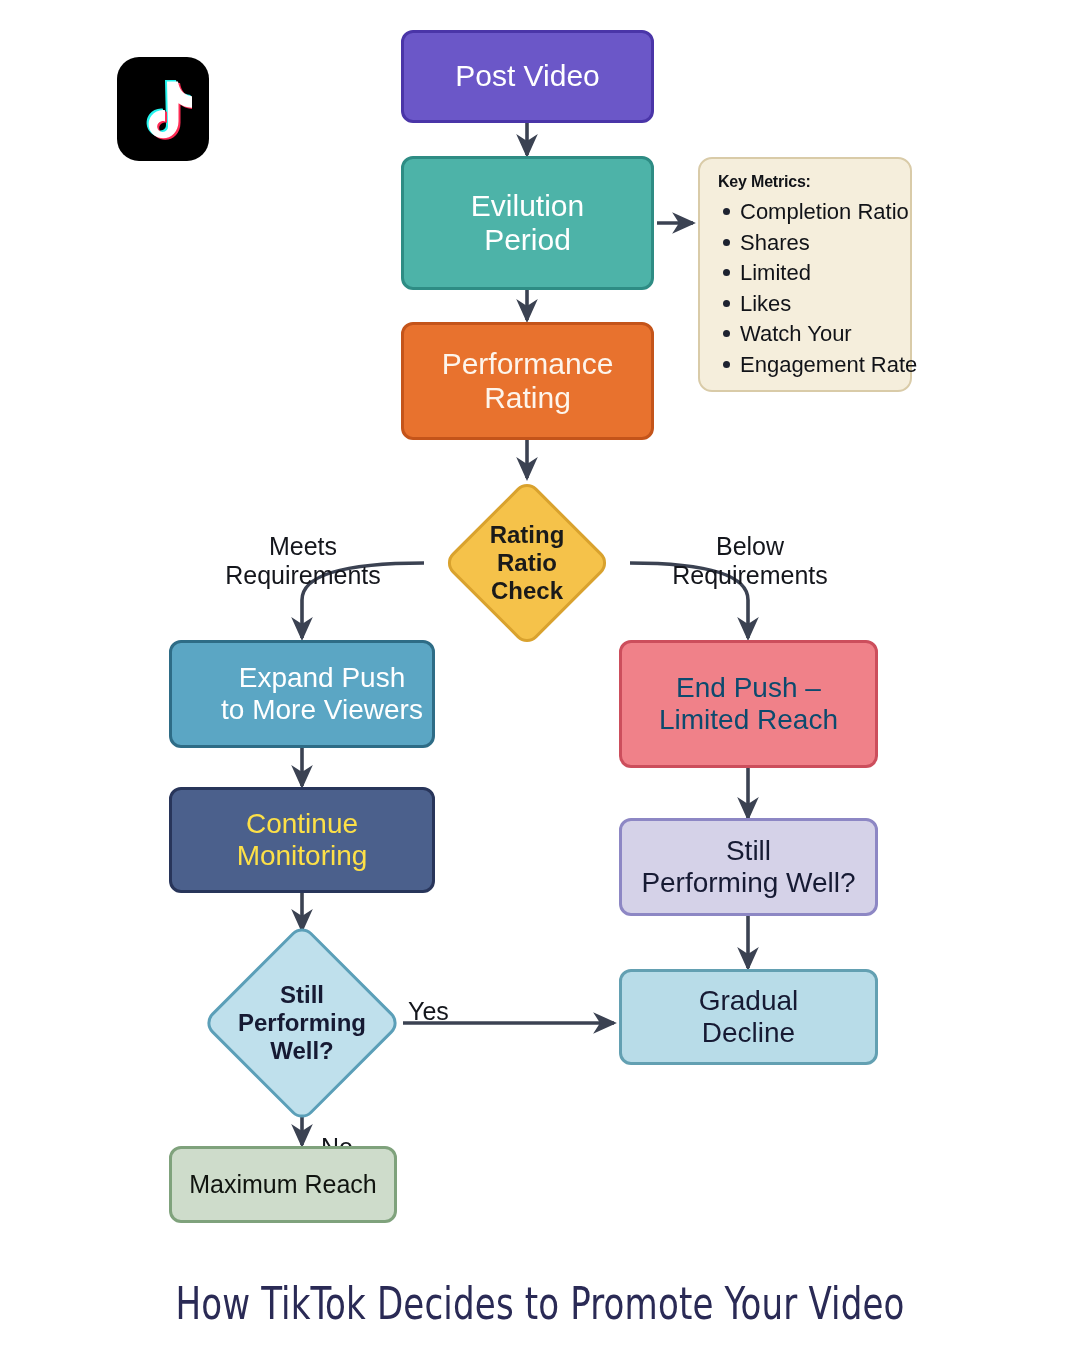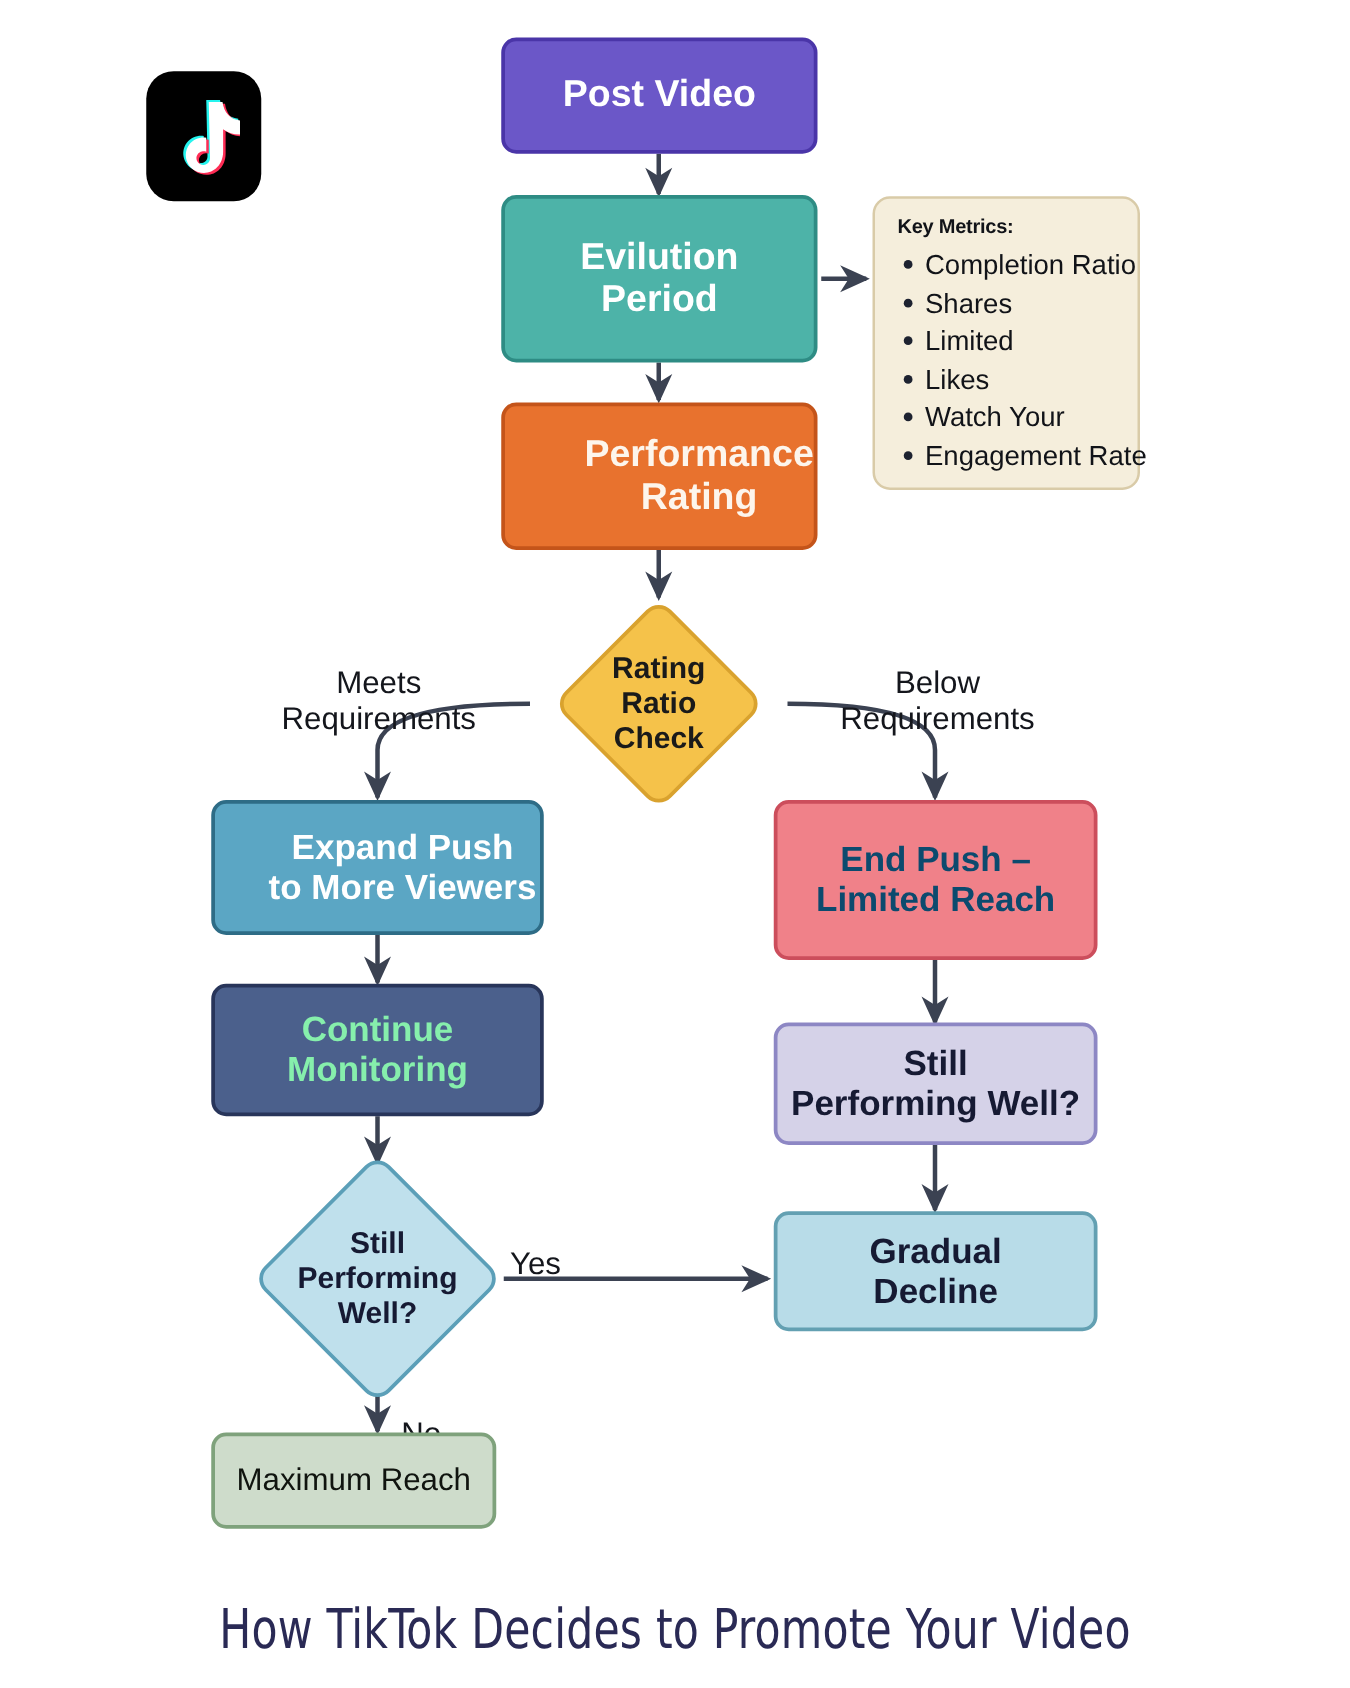--- a/index.html
+++ b/index.html
@@ -17,21 +17,21 @@
     position:absolute;left:117px;top:57px;width:92px;height:104px;
     background:#000000;border-radius:22px;
     display:flex;align-items:center;justify-content:center;
   }
 
   
   .node{
     position:absolute;box-sizing:border-box;
     display:flex;align-items:center;justify-content:center;
     text-align:center;border-radius:12px;
-    font-weight:bold;line-height:1.15;
+    font-weight:normal;line-height:1.15;
     white-space:pre-line;
   }
   .node.sm{font-size:25px;}
   .node.md{font-size:28px;}
   .node.lg{font-size:30px;}
 
   
   .diamond-wrap{position:absolute;}
   .diamond-shape{
     position:absolute;left:0;top:0;width:100%;height:100%;
@@ -128,21 +128,21 @@
 
   <div class="node lg" style="left: 401px; top: 30px; width: 253px; height: 93px; background: rgb(107, 87, 200); border: 3px solid rgb(74, 53, 168); color: rgb(255, 255, 255);">
     <span>Post Video</span>
   </div>
 
   <div class="node lg" style="left: 401px; top: 156px; width: 253px; height: 134px; background: rgb(77, 179, 168); border: 3px solid rgb(46, 140, 132); color: rgb(255, 255, 255);">
     <span>Evilution
 Period</span>
   </div>
 
-  <div class="node lg" style="left: 401px; top: 322px; width: 253px; height: 118px; background: rgb(232, 114, 46); border: 3px solid rgb(196, 84, 26); color: rgb(253, 245, 236); justify-content: flex-end;">
+  <div class="node lg" style="left: 401px; top: 322px; width: 253px; height: 118px; background: rgb(232, 114, 46); border: 3px solid rgb(196, 84, 26); color: rgb(253, 245, 236);">
     <span>Performance
 Rating</span>
   </div>
 
   <div class="metrics">
     <div class="metrics-title">Key Metrics:</div>
     <ul>
       <li>Completion Ratio</li>
       <li>Shares</li>
       <li>Limited</li>
@@ -166,21 +166,21 @@
   <div class="edge-label" style="left:635px;top:503px;width:230px;">
     <span>Below
 Requirements</span>
   </div>
 
   <div class="node md" style="left: 169px; top: 640px; width: 266px; height: 108px; background: rgb(91, 166, 196); border: 3px solid rgb(46, 108, 134); color: rgb(255, 255, 255); padding-left: 40px;">
     <span>Expand Push
 to More Viewers</span>
   </div>
 
-  <div class="node md" style="left: 169px; top: 787px; width: 266px; height: 106px; background: rgb(75, 96, 140); border: 3px solid rgb(40, 53, 90); color: #86efac;">
+  <div class="node md" style="left: 169px; top: 787px; width: 266px; height: 106px; background: rgb(75, 96, 140); border: 3px solid rgb(40, 53, 90); color: #fde047;">
     <span>Continue
 Monitoring</span>
   </div>
 
   <div class="node md" style="left: 619px; top: 640px; width: 259px; height: 128px; background: rgb(240, 129, 137); border: 3px solid rgb(204, 78, 92); color: #0c4a6e;">
     <span>End Push –
 Limited Reach</span>
   </div>
 
   <div class="node md" style="left: 619px; top: 818px; width: 259px; height: 98px; background: rgb(213, 210, 232); border: 3px solid rgb(141, 135, 196); color: rgb(22, 26, 51);">

